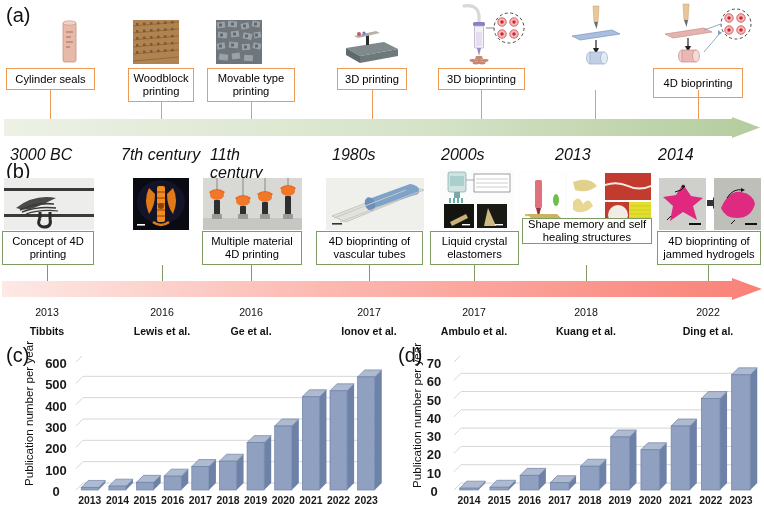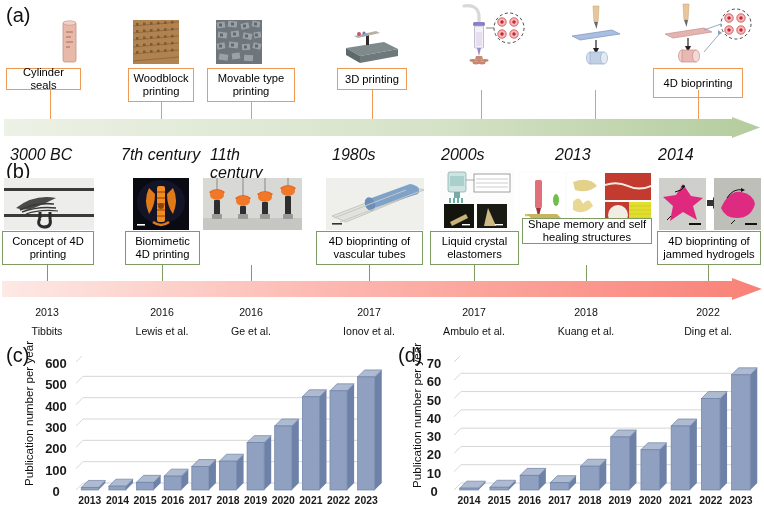--- a/index.html
+++ b/index.html
@@ -82,21 +82,21 @@
     background:#7E9B64;
   }
   .b-year{
     position:absolute;
     font-size:10.6px;
     text-align:center;color:#111;
   }
   .b-author{
     position:absolute;
     font-size:10.6px;
-    text-align:center;color:#111;
+    text-align:center;color:#111;font-weight:bold;
   }
   #pink-arrow{
     position:absolute;
     left:2px;top:118px;width:760px;height:22px;
   }
 
   
   .chart-panel{position:absolute;top:340px;height:172px;}
   #panel-c{left:0;width:392px;}
   #panel-d{left:392px;width:372px;}
@@ -299,24 +299,25 @@
           <circle cx="69" cy="28" r="1.7" fill="#C23"></circle>
         <circle cx="81" cy="28" r="4.2" fill="#F3BDBD" stroke="#C44" stroke-width="0.8"></circle>
           <circle cx="81" cy="28" r="1.7" fill="#C23"></circle>
       </g>
       <path d="M44 28 L61 22" stroke="#8AA0C0" stroke-width="0.9"></path>
       <path d="M61 30 L44 50" stroke="#8AA0C0" stroke-width="0.9"></path>
       <path d="M58 28 L62 31 L58 33" fill="#8AA0C0"></path>
     </svg>
   </div>
 
-  <div class="a-box" style="left:6px;top:68px;width:75px;height:22px;">Cylinder seals</div>
+  <div class="a-box" style="left:6px;top:68px;width:89px;height:22px;">Cylinder seals</div>
   <div class="a-box" style="left:128px;top:68px;width:66px;height:34px;">Woodblock printing</div>
   <div class="a-box" style="left:207px;top:68px;width:88px;height:34px;">Movable type printing</div>
   <div class="a-box" style="left:337px;top:68px;width:70px;height:22px;">3D printing</div>
+  <div class="a-box" style="left:438px;top:68px;width:87px;height:22px;">3D bioprinting</div>
   <div class="a-box" style="left:653px;top:68px;width:90px;height:30px;">4D bioprinting</div>
 
   <div class="a-stem" style="left:50px;top:90px;height:36px;"></div>
   <div class="a-stem" style="left:161px;top:102px;height:24px;"></div>
   <div class="a-stem" style="left:251px;top:102px;height:24px;"></div>
   <div class="a-stem" style="left:372px;top:90px;height:36px;"></div>
   <div class="a-stem" style="left:481px;top:90px;height:36px;"></div>
   <div class="a-stem" style="left:595px;top:90px;height:36px;"></div>
   <div class="a-stem" style="left:698px;top:90px;height:36px;"></div>
 
@@ -501,21 +502,21 @@
       <rect x="55" y="0" width="47" height="52" fill="#BFBFBA"></rect>
       <path d="M62 30 Q70 12 82 14 Q94 16 96 26 Q92 40 78 40 Q66 40 62 30 Z" fill="#DE2A80"></path>
       <path d="M68 20 Q74 10 84 12" stroke="#111" stroke-width="1" fill="none"></path>
       <path d="M82 10 L86 12 L82 14" fill="#111"></path>
       <path d="M76 42 L72 46" stroke="#111" stroke-width="1"></path>
       <rect x="86" y="45" width="12" height="2" fill="#111"></rect>
     </svg>
   </div>
 
   <div class="b-box" style="left:2px;top:71px;width:92px;height:34px;">Concept of 4D printing</div>
-  <div class="b-box" style="left:125px;top:71px;width:75px;height:34px;">Biomimetic 4D printing</div>
+  <div class="b-box" style="left:202px;top:71px;width:100px;height:34px;">Multiple material 4D printing</div>
   <div class="b-box" style="left:316px;top:71px;width:107px;height:34px;">4D bioprinting of vascular tubes</div>
   <div class="b-box" style="left:430px;top:71px;width:89px;height:34px;">Liquid crystal elastomers</div>
   <div class="b-box" style="left:522px;top:58px;width:130px;height:26px;">Shape memory and self healing structures</div>
   <div class="b-box" style="left:657px;top:71px;width:104px;height:34px;">4D bioprinting of jammed hydrogels</div>
 
   <div class="b-stem" style="left:47px;top:105px;height:16px;"></div>
   <div class="b-stem" style="left:162px;top:105px;height:16px;"></div>
   <div class="b-stem" style="left:251px;top:105px;height:16px;"></div>
   <div class="b-stem" style="left:369px;top:105px;height:16px;"></div>
   <div class="b-stem" style="left:474px;top:105px;height:16px;"></div>

